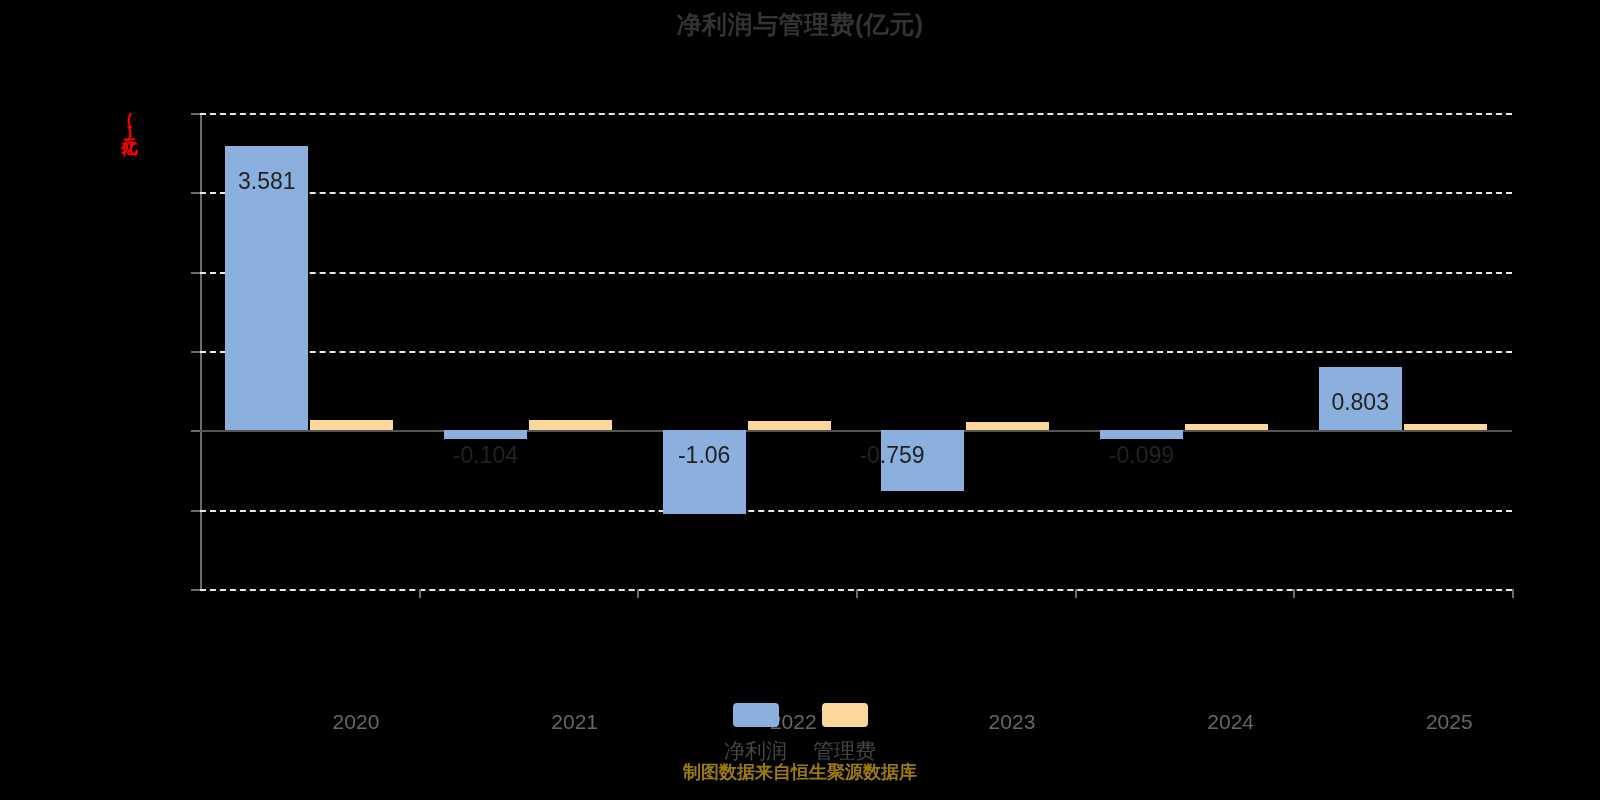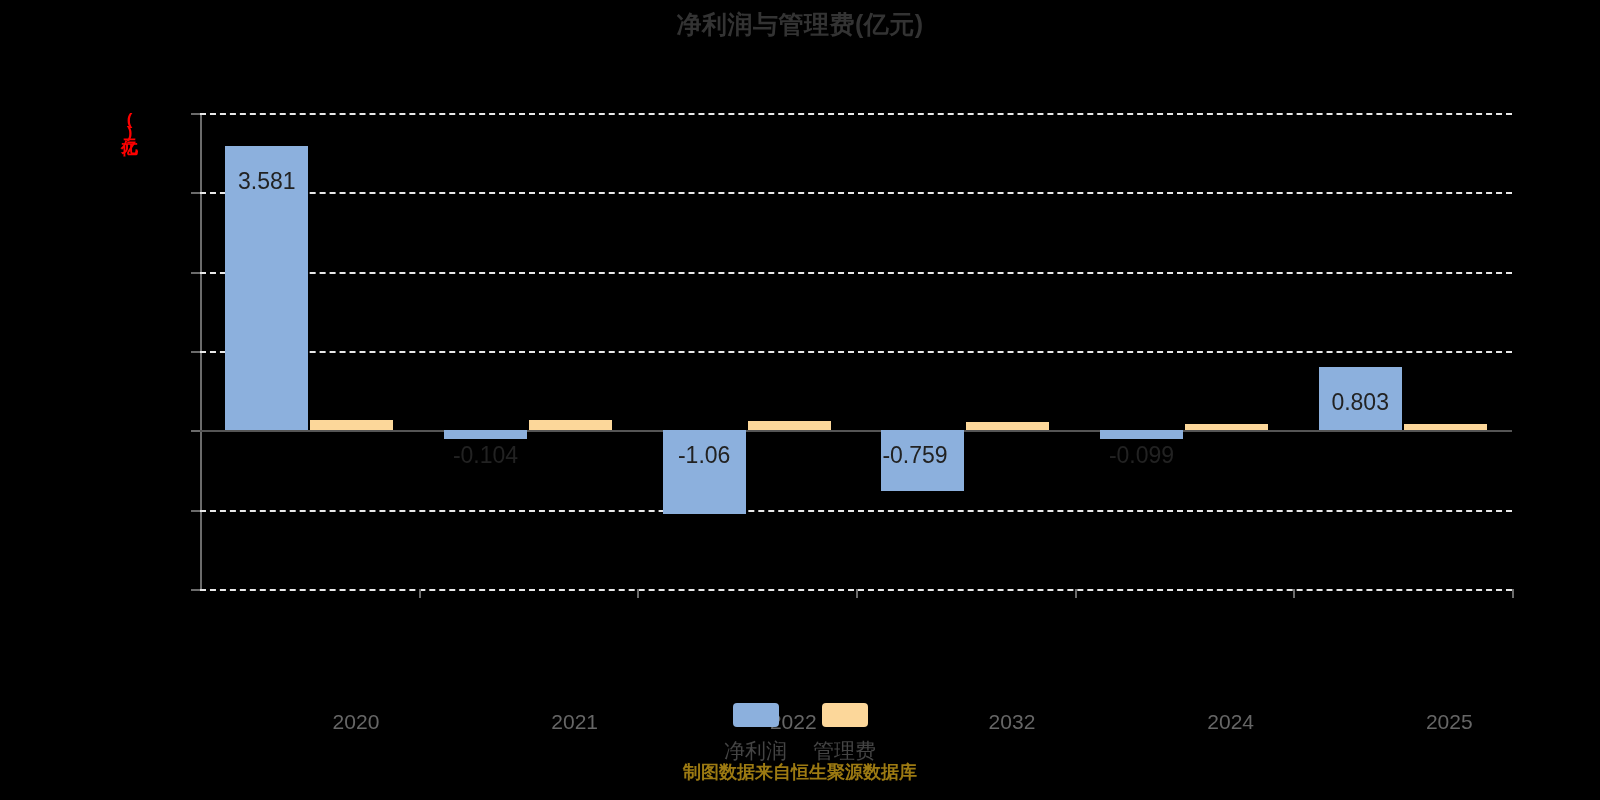--- a/index.html
+++ b/index.html
@@ -194,21 +194,21 @@
         <div class="x-tick-mark" style="left: 437.333px;"></div>
         <div class="x-tick-mark" style="left: 656px;"></div>
         <div class="x-tick-mark" style="left: 874.667px;"></div>
         <div class="x-tick-mark" style="left: 1093.33px;"></div>
         <div class="x-tick-mark" style="left: 1312px;"></div>
       </div>
     <div id="xtick-labels">
         <div class="x-tick-label" style="left: 109.333px;">2020</div>
         <div class="x-tick-label" style="left: 328px;">2021</div>
         <div class="x-tick-label" style="left: 546.667px;">2022</div>
-        <div class="x-tick-label" style="left: 765.333px;">2032</div>
+        <div class="x-tick-label" style="left: 765.333px;">2023</div>
         <div class="x-tick-label" style="left: 984px;">2024</div>
         <div class="x-tick-label" style="left: 1202.67px;">2025</div>
       </div>
     <div id="bars">
         <div class="bar profit" title="净利润 2020: 3.581" style="left: 25.3333px; top: 33.2407px; width: 83px; height: 284.093px;"></div>
         <div class="bar mgmt" title="管理费 2020: 0.135" style="left: 110.333px; top: 306.623px; width: 83px; height: 10.71px;"></div>
         <div class="bar profit" title="净利润 2021: -0.104" style="left: 244px; top: 317.333px; width: 83px; height: 8.25067px;"></div>
         <div class="bar mgmt" title="管理费 2021: 0.131" style="left: 329px; top: 306.941px; width: 83px; height: 10.3927px;"></div>
         <div class="bar profit" title="净利润 2022: -1.06" style="left: 462.667px; top: 317.333px; width: 83px; height: 84.0933px;"></div>
         <div class="bar mgmt" title="管理费 2022: 0.116" style="left: 547.667px; top: 308.131px; width: 83px; height: 9.20267px;"></div>
@@ -216,21 +216,21 @@
         <div class="bar mgmt" title="管理费 2023: 0.105" style="left: 766.333px; top: 309.003px; width: 83px; height: 8.33px;"></div>
         <div class="bar profit" title="净利润 2024: -0.112" style="left: 900px; top: 317.333px; width: 83px; height: 8.88533px;"></div>
         <div class="bar mgmt" title="管理费 2024: 0.085" style="left: 985px; top: 310.59px; width: 83px; height: 6.74333px;"></div>
         <div class="bar profit" title="净利润 2025: 0.803" style="left: 1118.67px; top: 253.629px; width: 83px; height: 63.7047px;"></div>
         <div class="bar mgmt" title="管理费 2025: 0.078" style="left: 1203.67px; top: 311.145px; width: 83px; height: 6.188px;"></div>
       </div>
     <div id="bar-labels">
         <div class="bar-label" style="left: 66.8333px; top: 55.2407px;">3.581</div>
         <div class="bar-label" style="left: 285.5px; top: 329.333px;">-0.104</div>
         <div class="bar-label" style="left: 504.167px; top: 329.333px;">-1.06</div>
-        <div class="bar-label" style="left: 715px; top: 329.333px;">-0.759</div>
+        <div class="bar-label" style="left: 692px; top: 329.333px;">-0.759</div>
         <div class="bar-label" style="left: 941.5px; top: 329.333px;">-0.099</div>
         <div class="bar-label" style="left: 1160.17px; top: 275.629px;">0.803</div>
       </div>
   </div>
 
   <div id="legend">
       <div class="legend-item">
         <span class="legend-swatch profit"></span>
         <span class="legend-text">净利润</span>
       </div>

